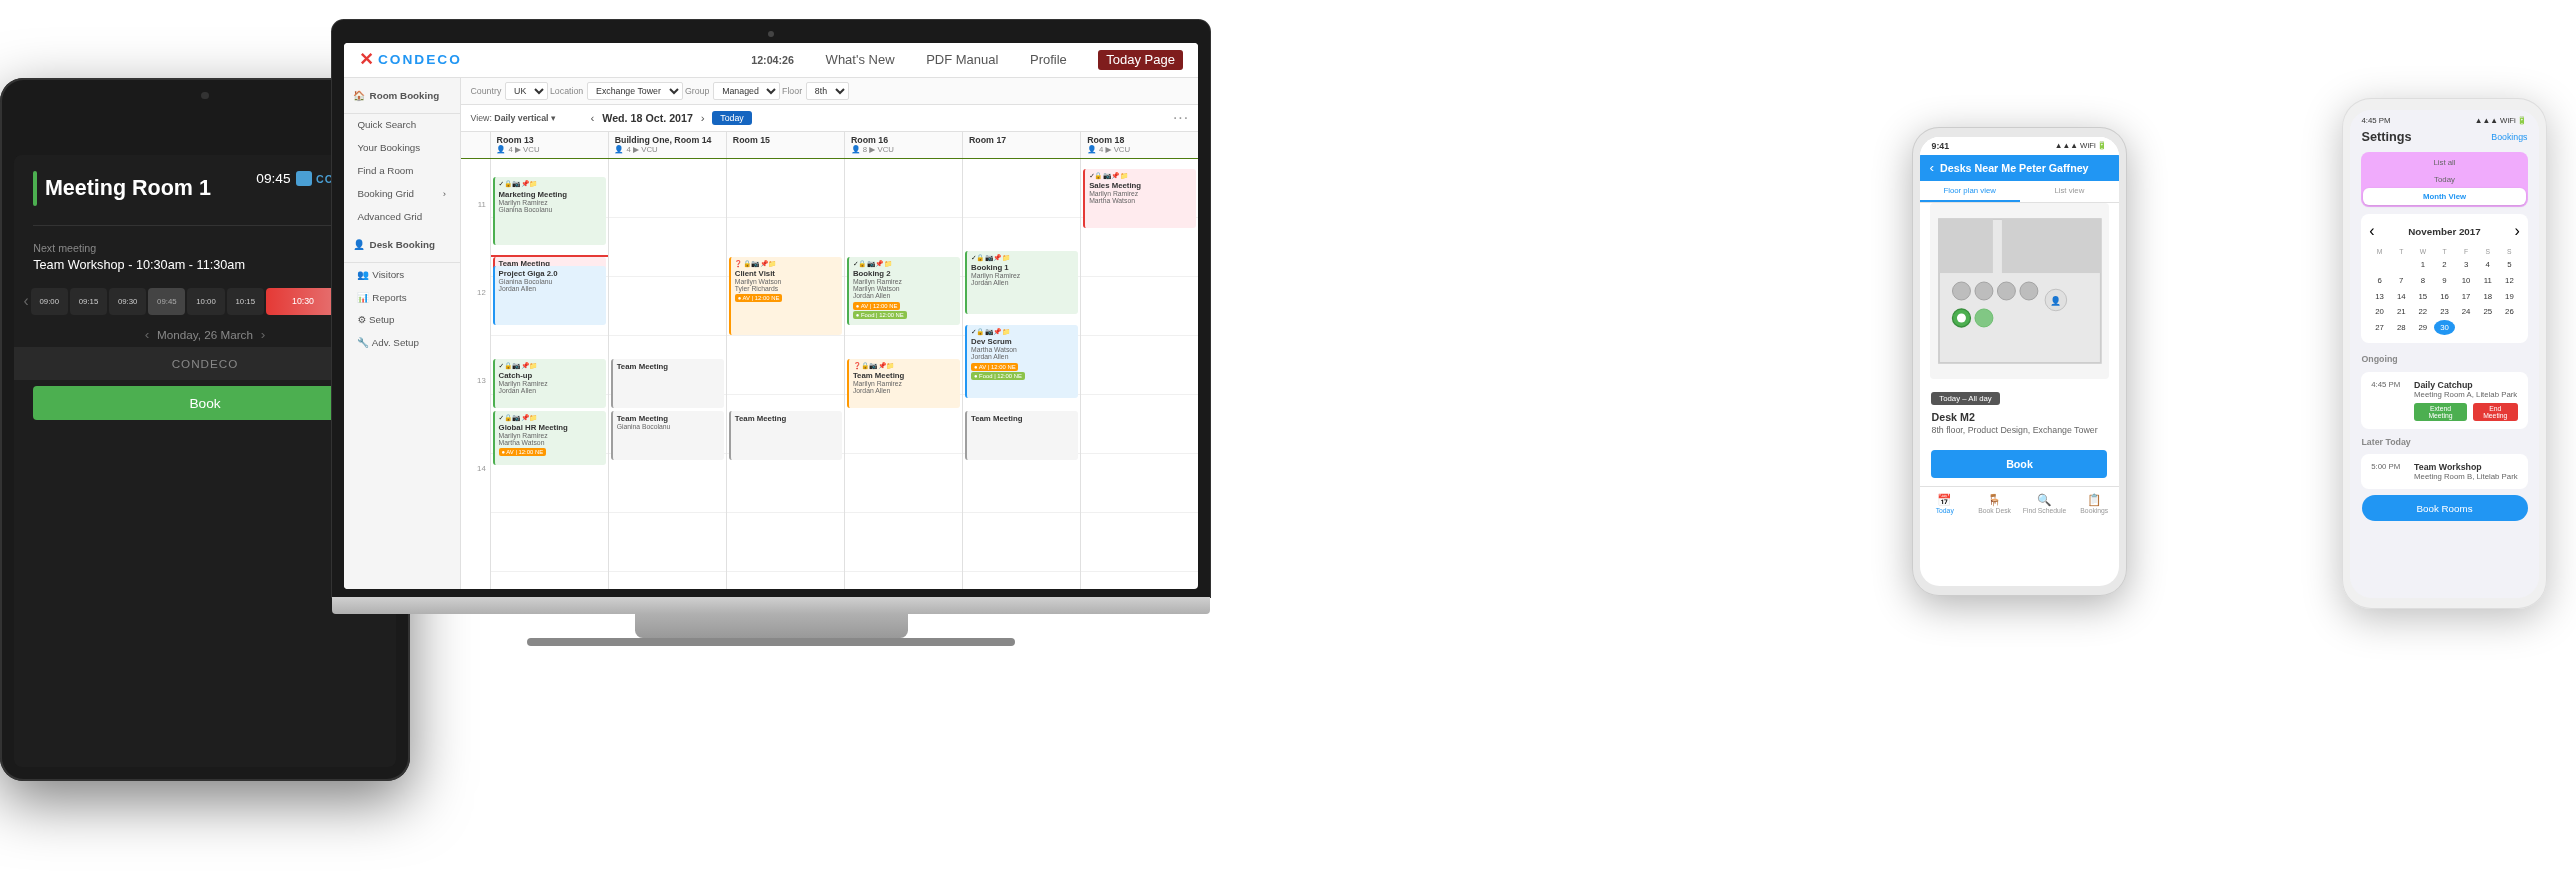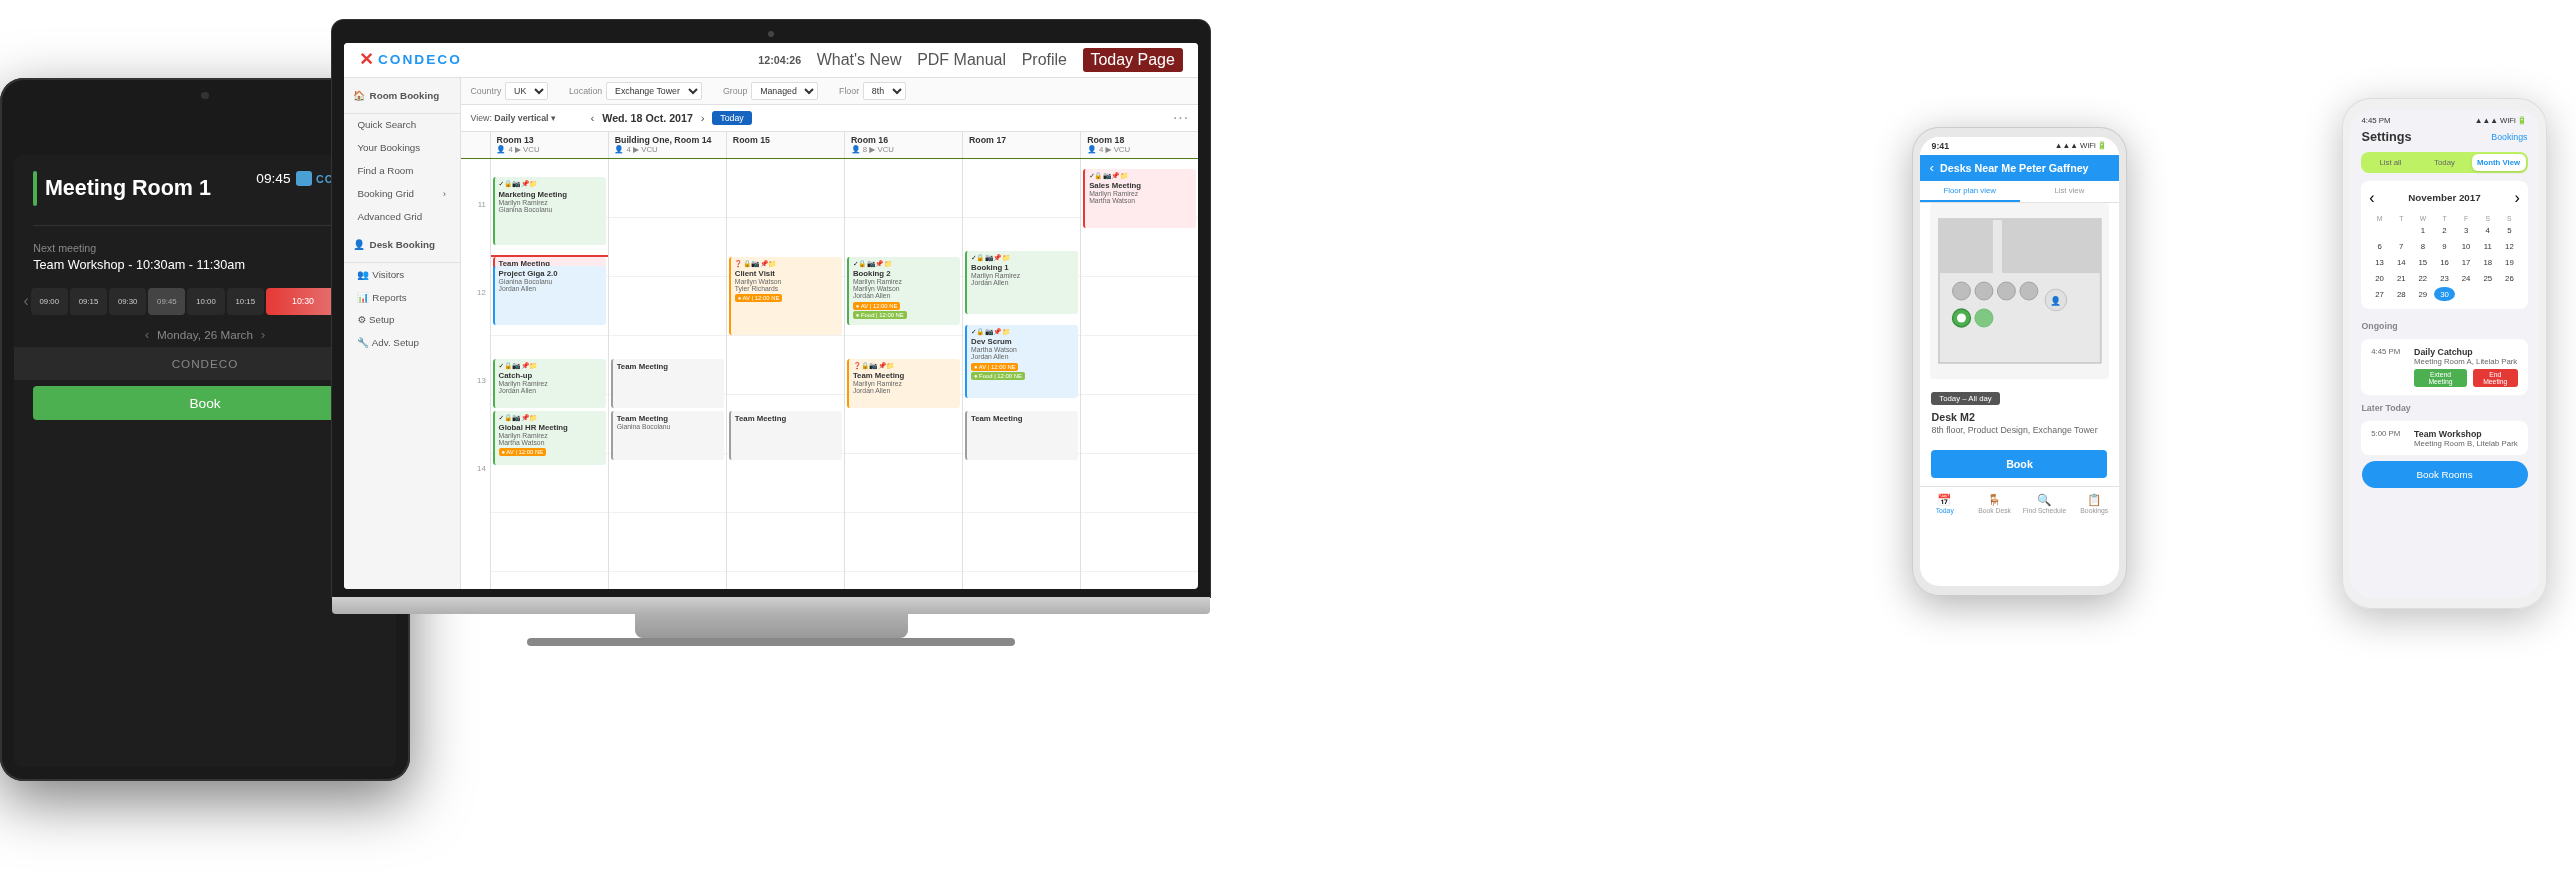--- a/index.html
+++ b/index.html
@@ -243,22 +243,23 @@
       font-weight: 700;
       letter-spacing: 2px;
     }
     .app-header-right {
       display: flex;
       align-items: center;
       gap: 15.6px;
     }
     .app-header-nav {
       color: #555;
-      font-size: 16px;
-      cursor: pointer;
+      font-size: 13px;
+      cursor: pointer;
+      margin-left: 16px;
     }
     .app-header-nav.active {
       background: #7f1d1d;
       color: white;
       padding: 2.9px 7.8px;
       border-radius: 2.9px;
     }
     .app-time {
       font-size: 10.7px;
       color: #555;
@@ -302,21 +303,21 @@
       align-items: center;
     }
 
     
     .app-toolbar {
       background: #fafafa;
       border-bottom: 1px solid #e0e0e0;
       padding: 3.9px 9.8px;
       display: flex;
       align-items: center;
-      gap: 21px;
+      gap: 2px;
       flex-wrap: wrap;
     }
     .toolbar-group {
       display: flex;
       align-items: center;
       gap: 3.9px;
     }
     .toolbar-label {
       font-size: 8.8px;
       color: #888;
@@ -617,24 +618,25 @@
       font-size: 12.7px;
       font-weight: 700;
       color: #333;
     }
     .phone2-header-sub {
       font-size: 8.8px;
       color: #2196F3;
     }
     .phone2-segment {
       display: flex;
-      background: #bef264;
+      background: #f0abfc;
       border-radius: 7.8px;
       margin: 0 11.7px 7.8px;
       padding: 2px;
+      flex-direction: column;
     }
     .phone2-seg-item {
       flex: 1;
       text-align: center;
       padding: 3.9px;
       font-size: 7.8px;
       color: #666;
       border-radius: 5.9px;
       cursor: pointer;
     }

